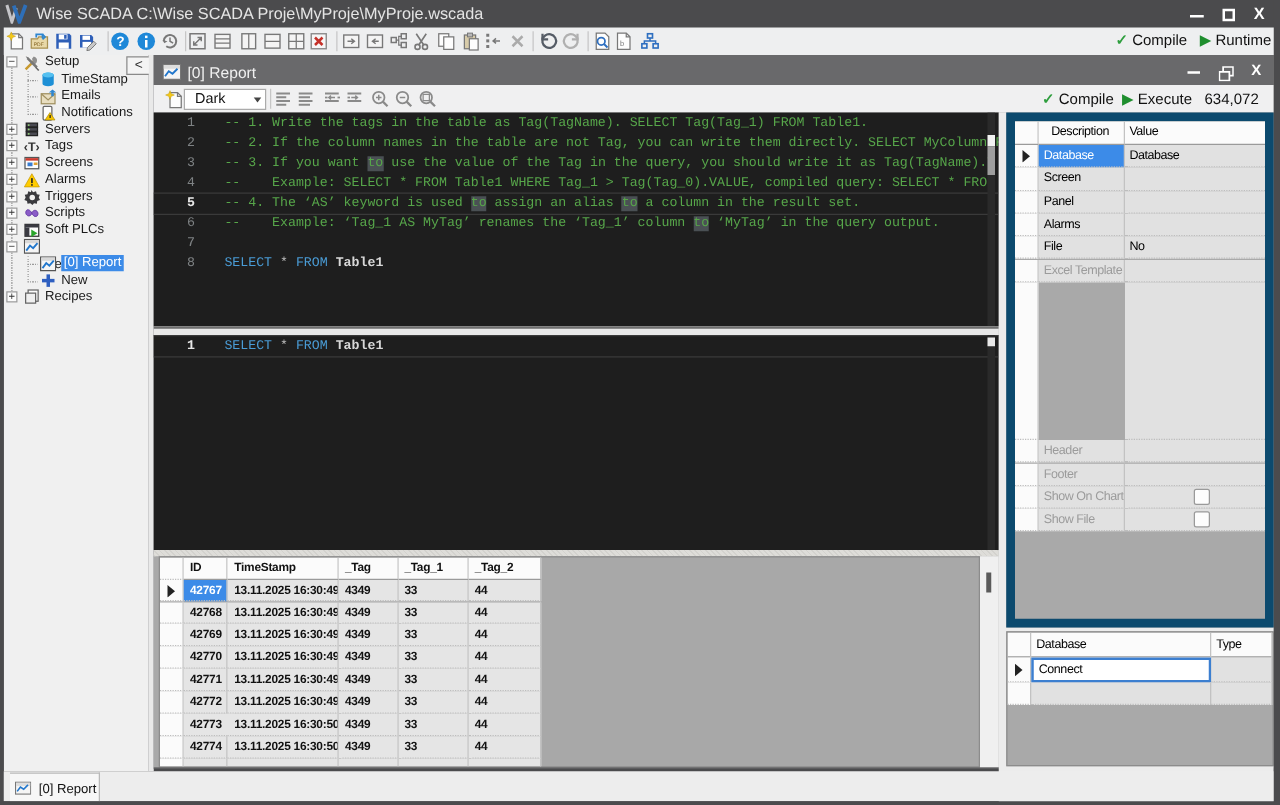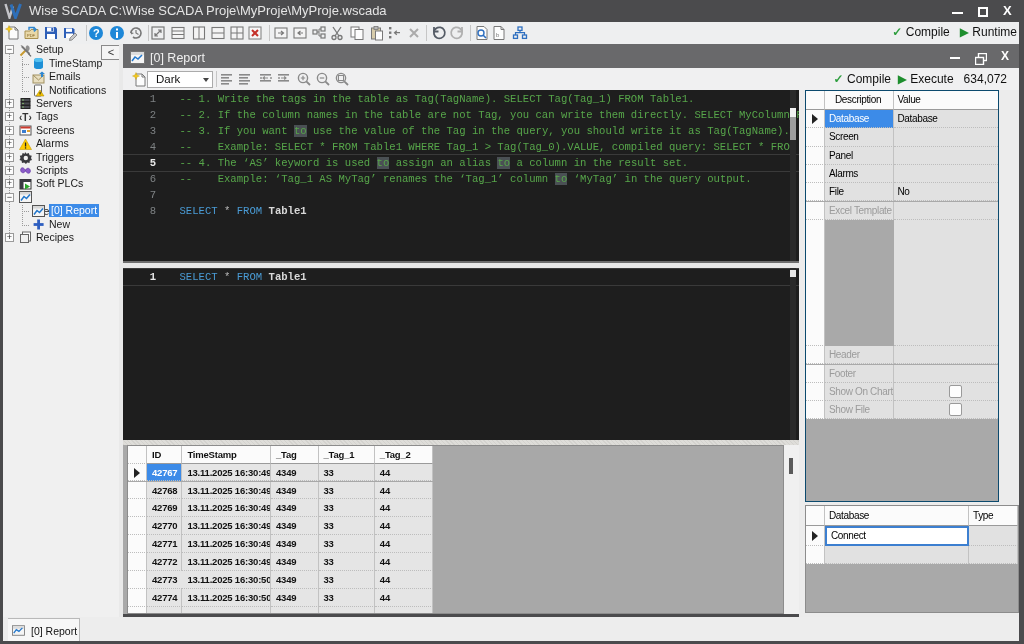--- a/index.html
+++ b/index.html
@@ -65,21 +65,21 @@
 .dcell { position:absolute; top:0; height:100%; font-size:9.5px; letter-spacing:-0.2px; color:#111; padding-left:5px; line-height:17px; background:#E5E5E5; border-right:1px solid #C2C2C2; border-bottom:1px dotted #BDBDBD; white-space:nowrap; overflow:hidden; }
 .dhead .dcell { background:#FBFBFB; border-bottom:1px solid #9A9A9A; }
 .dsel { position:absolute; left:0; width:19px; height:100%; background:#FBFBFB; border-right:1px solid #C2C2C2; border-bottom:1px dotted #BDBDBD; }
 
 
 #tsb { position:absolute; left:661px; top:401px; width:15px; height:168.5px; background:#F0F0F0; }
 #tsbthumb { position:absolute; left:5px; top:13px; width:4px; height:16px; background:#5A5A5A; }
 
 
 #rightpanel { position:absolute; left:676px; top:46px; width:220px; height:569px; background:#ECECEC; }
-#grid1 { position:absolute; left:6px; top:0; width:194px; height:412px; background:#A9A9A9; border:1px solid #0c4a6e; overflow:hidden; }
+#grid1 { position:absolute; left:6px; top:0; width:214px; height:412px; background:#A9A9A9; border:7px solid #0c4a6e; overflow:hidden; }
 #grid2 { position:absolute; left:6px; top:415px; width:214px; height:108px; background:#A9A9A9; border:1px solid #8C8C8C; overflow:hidden; }
 .gcell { position:absolute; font-size:10px; letter-spacing:-0.35px; padding-left:4px; background:#E1E1E1; border-right:1px solid #C2C2C2; border-bottom:1px dotted #BDBDBD; white-space:nowrap; overflow:hidden; }
 .ghead { background:#FBFBFB !important; border-bottom:1px solid #9A9A9A !important; }
 .gdis { color:#9B9B9B; }
 .gsel { position:absolute; width:19px; background:#FBFBFB; border-right:1px solid #C2C2C2; border-bottom:1px dotted #BDBDBD; }
 .chk { position:absolute; width:13px; height:13px; background:#FDFDFD; border:1px solid #9A9A9A; border-radius:2px; }
 
 
 #statusbar { position:absolute; left:2px; top:617px; width:1020px; height:24px; background:#EDEDED; }
 #stab { position:absolute; left:6px; top:1px; width:72px; height:23px; background:#F7F7F7; border-right:1px solid #B9B9B9; border-top:1px solid #B9B9B9; }

